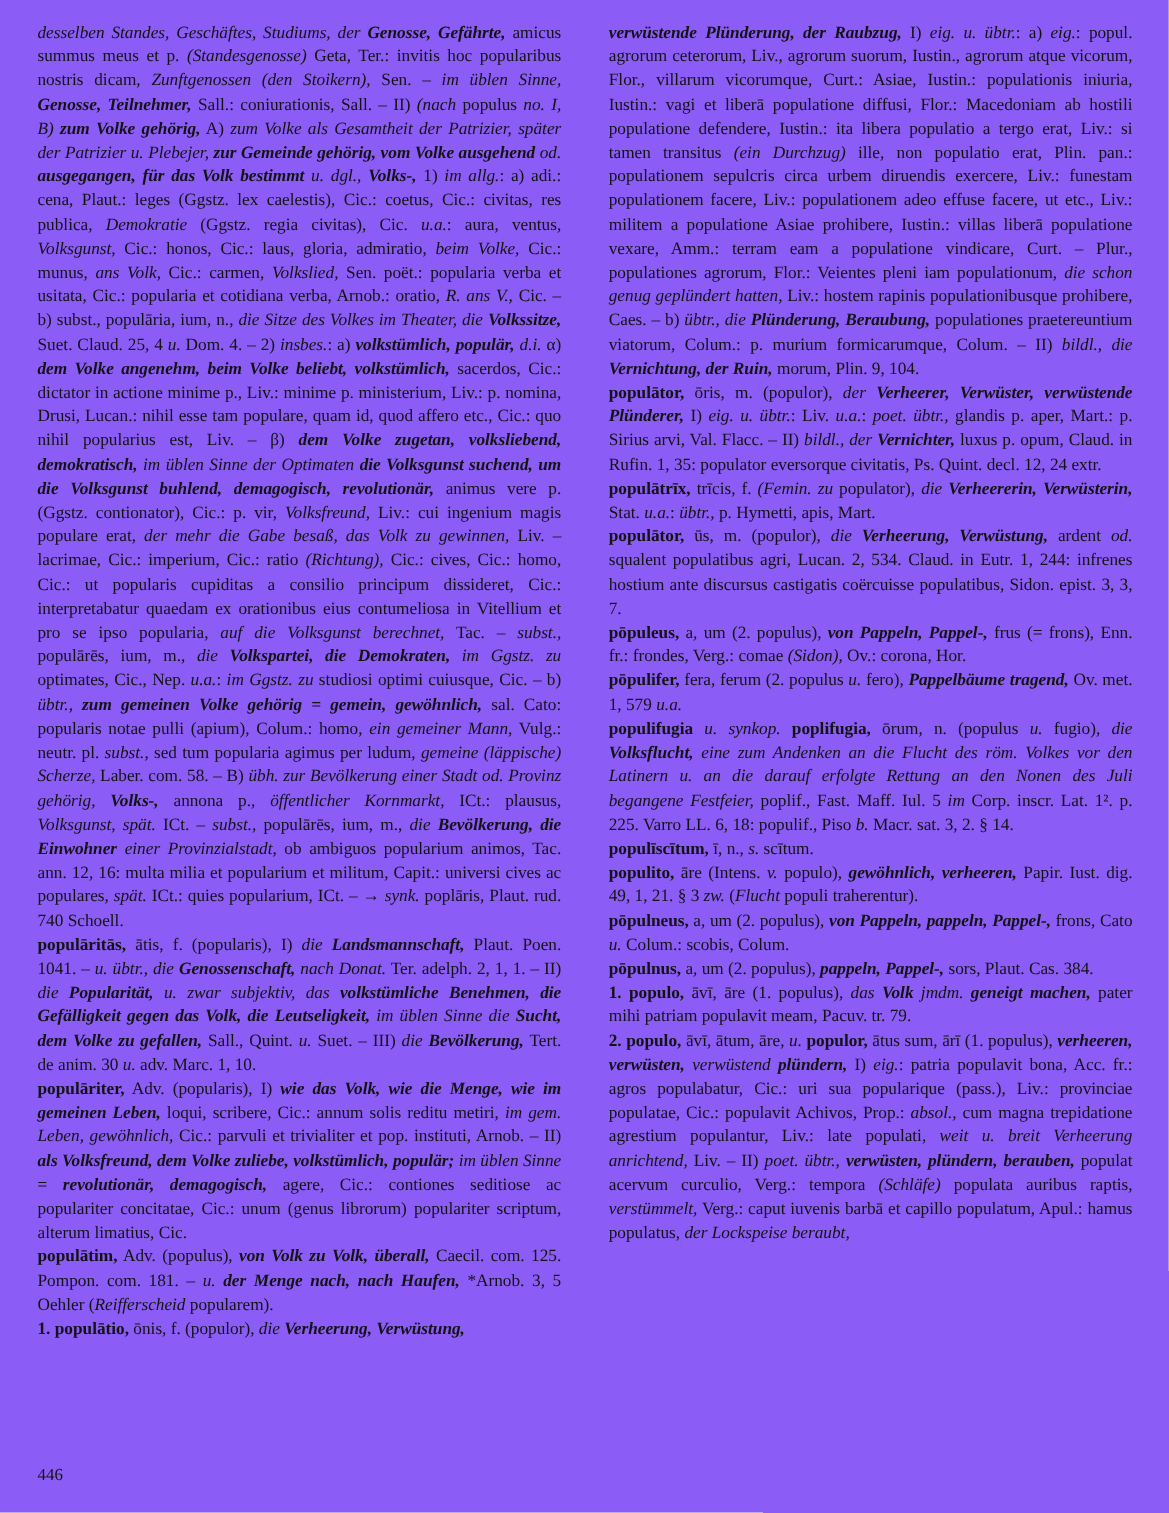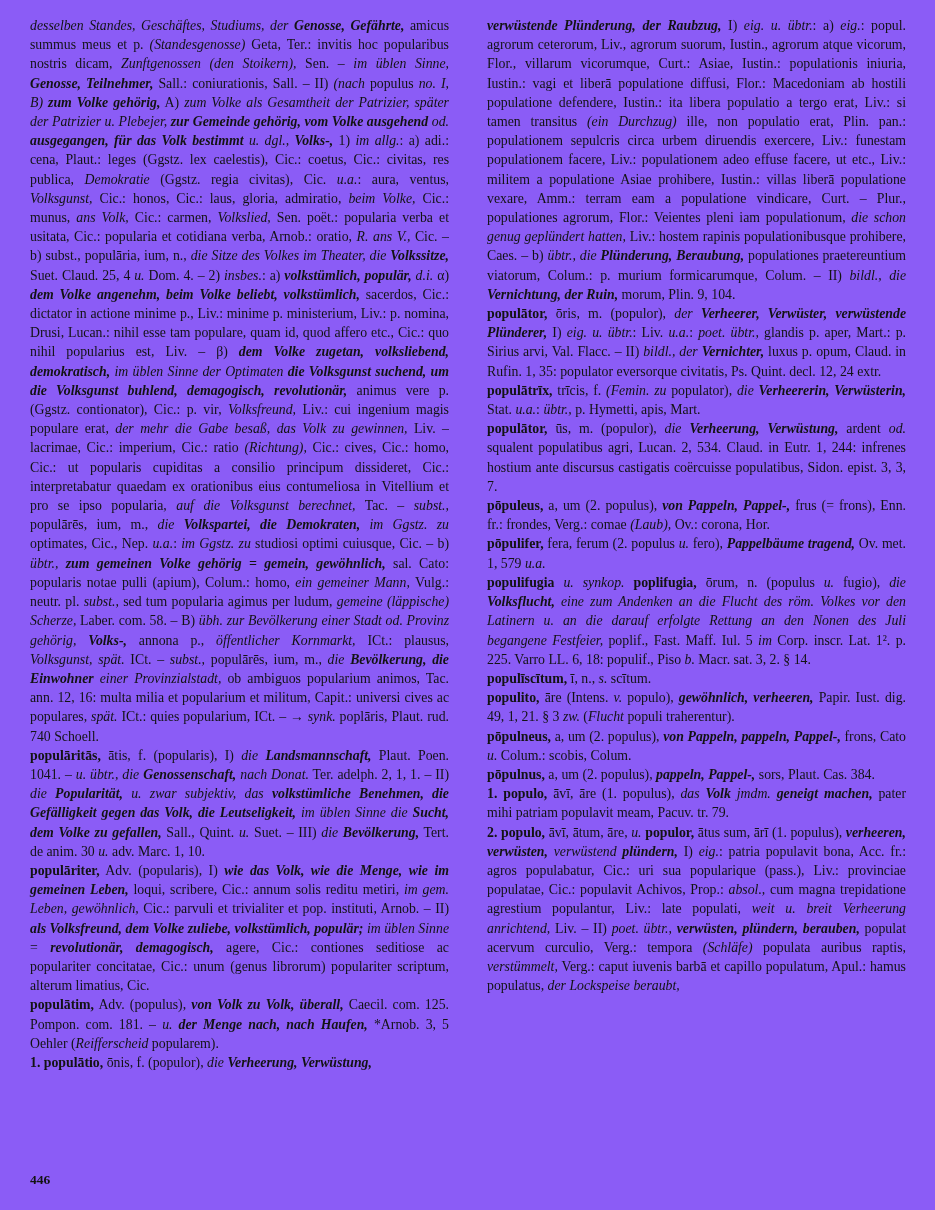--- a/index.html
+++ b/index.html
@@ -30,41 +30,40 @@
     text-justify: inter-word;
   }
   .col p { margin: 0; }
   .col p b { font-weight: 700; }
   .page-number {
     position: absolute;
     left: 30px;
     top: 1172px;
     font-size: 13.5px;
     color: #131313;
-    font-weight: bold;
   }
 </style>
 </head>
 <body>
 
 <div class="page">
   <div class="columns">
     <div class="col">
       <p><i>desselben Standes, Geschäftes, Studiums, der</i> <b><i>Genosse, Gefährte,</i></b> amicus summus meus et p. <i>(Standesgenosse)</i> Geta, Ter.: invitis hoc popularibus nostris dicam, <i>Zunftgenossen (den Stoikern),</i> Sen. – <i>im üblen Sinne,</i> <b><i>Genosse, Teilnehmer,</i></b> Sall.: coniurationis, Sall. – II) <i>(nach</i> populus <i>no. I, B)</i> <b><i>zum Volke gehörig,</i></b> A) <i>zum Volke als Gesamtheit der Patrizier, später der Patrizier u. Plebejer,</i> <b><i>zur Gemeinde gehörig, vom Volke ausgehend</i></b> <i>od.</i> <b><i>ausgegangen, für das Volk bestimmt</i></b> <i>u. dgl.,</i> <b><i>Volks-,</i></b> 1) <i>im allg.</i>: a) adi.: cena, Plaut.: leges (Ggstz. lex caelestis), Cic.: coetus, Cic.: civitas, res publica, <i>Demokratie</i> (Ggstz. regia civitas), Cic. <i>u.a.</i>: aura, ventus, <i>Volksgunst,</i> Cic.: honos, Cic.: laus, gloria, admiratio, <i>beim Volke,</i> Cic.: munus, <i>ans Volk,</i> Cic.: carmen, <i>Volkslied,</i> Sen. poët.: popularia verba et usitata, Cic.: popularia et cotidiana verba, Arnob.: oratio, <i>R. ans V.,</i> Cic. – b) subst., populāria, ium, n., <i>die Sitze des Volkes im Theater, die</i> <b><i>Volkssitze,</i></b> Suet. Claud. 25, 4 <i>u.</i> Dom. 4. – 2) <i>insbes.</i>: a) <b><i>volkstümlich, populär,</i></b> <i>d.i.</i> α) <b><i>dem Volke angenehm, beim Volke beliebt, volkstümlich,</i></b> sacerdos, Cic.: dictator in actione minime p., Liv.: minime p. ministerium, Liv.: p. nomina, Drusi, Lucan.: nihil esse tam populare, quam id, quod affero etc., Cic.: quo nihil popularius est, Liv. – β) <b><i>dem Volke zugetan, volksliebend, demokratisch,</i></b> <i>im üblen Sinne der Optimaten</i> <b><i>die Volksgunst suchend, um die Volksgunst buhlend, demagogisch, revolutionär,</i></b> animus vere p. (Ggstz. contionator), Cic.: p. vir, <i>Volksfreund,</i> Liv.: cui ingenium magis populare erat, <i>der mehr die Gabe besaß, das Volk zu gewinnen,</i> Liv. – lacrimae, Cic.: imperium, Cic.: ratio <i>(Richtung),</i> Cic.: cives, Cic.: homo, Cic.: ut popularis cupiditas a consilio principum dissideret, Cic.: interpretabatur quaedam ex orationibus eius contumeliosa in Vitellium et pro se ipso popularia, <i>auf die Volksgunst berechnet,</i> Tac. – <i>subst.,</i> populārēs, ium, m., <i>die</i> <b><i>Volkspartei, die Demokraten,</i></b> <i>im Ggstz. zu</i> optimates, Cic., Nep. <i>u.a.</i>: <i>im Ggstz. zu</i> studiosi optimi cuiusque, Cic. – b) <i>übtr.,</i> <b><i>zum gemeinen Volke gehörig = gemein, gewöhnlich,</i></b> sal. Cato: popularis notae pulli (apium), Colum.: homo, <i>ein gemeiner Mann,</i> Vulg.: neutr. pl. <i>subst.,</i> sed tum popularia agimus per ludum, <i>gemeine (läppische) Scherze,</i> Laber. com. 58. – B) <i>übh. zur Bevölkerung einer Stadt od. Provinz gehörig,</i> <b><i>Volks-,</i></b> annona p., <i>öffentlicher Kornmarkt,</i> ICt.: plausus, <i>Volksgunst, spät.</i> ICt. – <i>subst.,</i> populārēs, ium, m., <i>die</i> <b><i>Bevölkerung, die Einwohner</i></b> <i>einer Provinzialstadt,</i> ob ambiguos popularium animos, Tac. ann. 12, 16: multa milia et popularium et militum, Capit.: universi cives ac populares, <i>spät.</i> ICt.: quies popularium, ICt. – → <i>synk.</i> poplāris, Plaut. rud. 740 Schoell.</p>
       <p><b>populāritās,</b> ātis, f. (popularis), I) <i>die</i> <b><i>Landsmannschaft,</i></b> Plaut. Poen. 1041. – <i>u. übtr., die</i> <b><i>Genossenschaft,</i></b> <i>nach Donat.</i> Ter. adelph. 2, 1, 1. – II) <i>die</i> <b><i>Popularität,</i></b> <i>u. zwar subjektiv, das</i> <b><i>volkstümliche Benehmen, die Gefälligkeit gegen das Volk, die Leutseligkeit,</i></b> <i>im üblen Sinne die</i> <b><i>Sucht, dem Volke zu gefallen,</i></b> Sall., Quint. <i>u.</i> Suet. – III) <i>die</i> <b><i>Bevölkerung,</i></b> Tert. de anim. 30 <i>u.</i> adv. Marc. 1, 10.</p>
       <p><b>populāriter,</b> Adv. (popularis), I) <b><i>wie das Volk, wie die Menge, wie im gemeinen Leben,</i></b> loqui, scribere, Cic.: annum solis reditu metiri, <i>im gem. Leben, gewöhnlich,</i> Cic.: parvuli et trivialiter et pop. instituti, Arnob. – II) <b><i>als Volksfreund, dem Volke zuliebe, volkstümlich, populär;</i></b> <i>im üblen Sinne</i> = <b><i>revolutionär, demagogisch,</i></b> agere, Cic.: contiones seditiose ac populariter concitatae, Cic.: unum (genus librorum) populariter scriptum, alterum limatius, Cic.</p>
       <p><b>populātim,</b> Adv. (populus), <b><i>von Volk zu Volk, überall,</i></b> Caecil. com. 125. Pompon. com. 181. – <i>u.</i> <b><i>der Menge nach, nach Haufen,</i></b> *Arnob. 3, 5 Oehler (<i>Reifferscheid</i> popularem).</p>
       <p><b>1. populātio,</b> ōnis, f. (populor), <i>die</i> <b><i>Verheerung, Verwüstung,</i></b></p>
     </div>
     <div class="col">
       <p><b><i>verwüstende Plünderung, der Raubzug,</i></b> I) <i>eig. u. übtr.</i>: a) <i>eig.</i>: popul. agrorum ceterorum, Liv., agrorum suorum, Iustin., agrorum atque vicorum, Flor., villarum vicorumque, Curt.: Asiae, Iustin.: populationis iniuria, Iustin.: vagi et liberā populatione diffusi, Flor.: Macedoniam ab hostili populatione defendere, Iustin.: ita libera populatio a tergo erat, Liv.: si tamen transitus <i>(ein Durchzug)</i> ille, non populatio erat, Plin. pan.: populationem sepulcris circa urbem diruendis exercere, Liv.: funestam populationem facere, Liv.: populationem adeo effuse facere, ut etc., Liv.: militem a populatione Asiae prohibere, Iustin.: villas liberā populatione vexare, Amm.: terram eam a populatione vindicare, Curt. – Plur., populationes agrorum, Flor.: Veientes pleni iam populationum, <i>die schon genug geplündert hatten,</i> Liv.: hostem rapinis populationibusque prohibere, Caes. – b) <i>übtr., die</i> <b><i>Plünderung, Beraubung,</i></b> populationes praetereuntium viatorum, Colum.: p. murium formicarumque, Colum. – II) <i>bildl., die</i> <b><i>Vernichtung, der Ruin,</i></b> morum, Plin. 9, 104.</p>
       <p><b>populātor,</b> ōris, m. (populor), <i>der</i> <b><i>Verheerer, Verwüster, verwüstende Plünderer,</i></b> I) <i>eig. u. übtr.</i>: Liv. <i>u.a.</i>: <i>poet. übtr.,</i> glandis p. aper, Mart.: p. Sirius arvi, Val. Flacc. – II) <i>bildl., der</i> <b><i>Vernichter,</i></b> luxus p. opum, Claud. in Rufin. 1, 35: populator eversorque civitatis, Ps. Quint. decl. 12, 24 extr.</p>
       <p><b>populātrīx,</b> trīcis, f. <i>(Femin. zu</i> populator), <i>die</i> <b><i>Verheererin, Verwüsterin,</i></b> Stat. <i>u.a.</i>: <i>übtr.,</i> p. Hymetti, apis, Mart.</p>
       <p><b>populātor,</b> ūs, m. (populor), <i>die</i> <b><i>Verheerung, Verwüstung,</i></b> ardent <i>od.</i> squalent populatibus agri, Lucan. 2, 534. Claud. in Eutr. 1, 244: infrenes hostium ante discursus castigatis coërcuisse populatibus, Sidon. epist. 3, 3, 7.</p>
-      <p><b>pōpuleus,</b> a, um (2. populus), <b><i>von Pappeln, Pappel-,</i></b> frus (= frons), Enn. fr.: frondes, Verg.: comae <i>(Laub),</i> Ov.: corona, Hor.</p>
+      <p><b>pōpuleus,</b> a, um (2. populus), <b><i>von Pappeln, Pappel-,</i></b> frus (= frons), Enn. fr.: frondes, Verg.: comae <i>(Sidon),</i> Ov.: corona, Hor.</p>
       <p><b>pōpulifer,</b> fera, ferum (2. populus <i>u.</i> fero), <b><i>Pappelbäume tragend,</i></b> Ov. met. 1, 579 <i>u.a.</i></p>
       <p><b>populifugia</b> <i>u. synkop.</i> <b>poplifugia,</b> ōrum, n. (populus <i>u.</i> fugio), <i>die</i> <b><i>Volksflucht,</i></b> <i>eine zum Andenken an die Flucht des röm. Volkes vor den Latinern u. an die darauf erfolgte Rettung an den Nonen des Juli begangene Festfeier,</i> poplif., Fast. Maff. Iul. 5 <i>im</i> Corp. inscr. Lat. 1². p. 225. Varro LL. 6, 18: populif., Piso <i>b.</i> Macr. sat. 3, 2. § 14.</p>
       <p><b>populīscītum,</b> ī, n., <i>s.</i> scītum.</p>
       <p><b>populito,</b> āre (Intens. <i>v.</i> populo), <b><i>gewöhnlich, verheeren,</i></b> Papir. Iust. dig. 49, 1, 21. § 3 <i>zw.</i> (<i>Flucht</i> populi traherentur).</p>
       <p><b>pōpulneus,</b> a, um (2. populus), <b><i>von Pappeln, pappeln, Pappel-,</i></b> frons, Cato <i>u.</i> Colum.: scobis, Colum.</p>
       <p><b>pōpulnus,</b> a, um (2. populus), <b><i>pappeln, Pappel-,</i></b> sors, Plaut. Cas. 384.</p>
       <p><b>1. populo,</b> āvī, āre (1. populus), <i>das</i> <b><i>Volk</i></b> <i>jmdm.</i> <b><i>geneigt machen,</i></b> pater mihi patriam populavit meam, Pacuv. tr. 79.</p>
       <p><b>2. populo,</b> āvī, ātum, āre, <i>u.</i> <b>populor,</b> ātus sum, ārī (1. populus), <b><i>verheeren, verwüsten,</i></b> <i>verwüstend</i> <b><i>plündern,</i></b> I) <i>eig.</i>: patria populavit bona, Acc. fr.: agros populabatur, Cic.: uri sua popularique (pass.), Liv.: provinciae populatae, Cic.: populavit Achivos, Prop.: <i>absol.,</i> cum magna trepidatione agrestium populantur, Liv.: late populati, <i>weit u. breit Verheerung anrichtend,</i> Liv. – II) <i>poet. übtr.,</i> <b><i>verwüsten, plündern, berauben,</i></b> populat acervum curculio, Verg.: tempora <i>(Schläfe)</i> populata auribus raptis, <i>verstümmelt,</i> Verg.: caput iuvenis barbā et capillo populatum, Apul.: hamus populatus, <i>der Lockspeise beraubt,</i></p>
     </div>
   </div>

